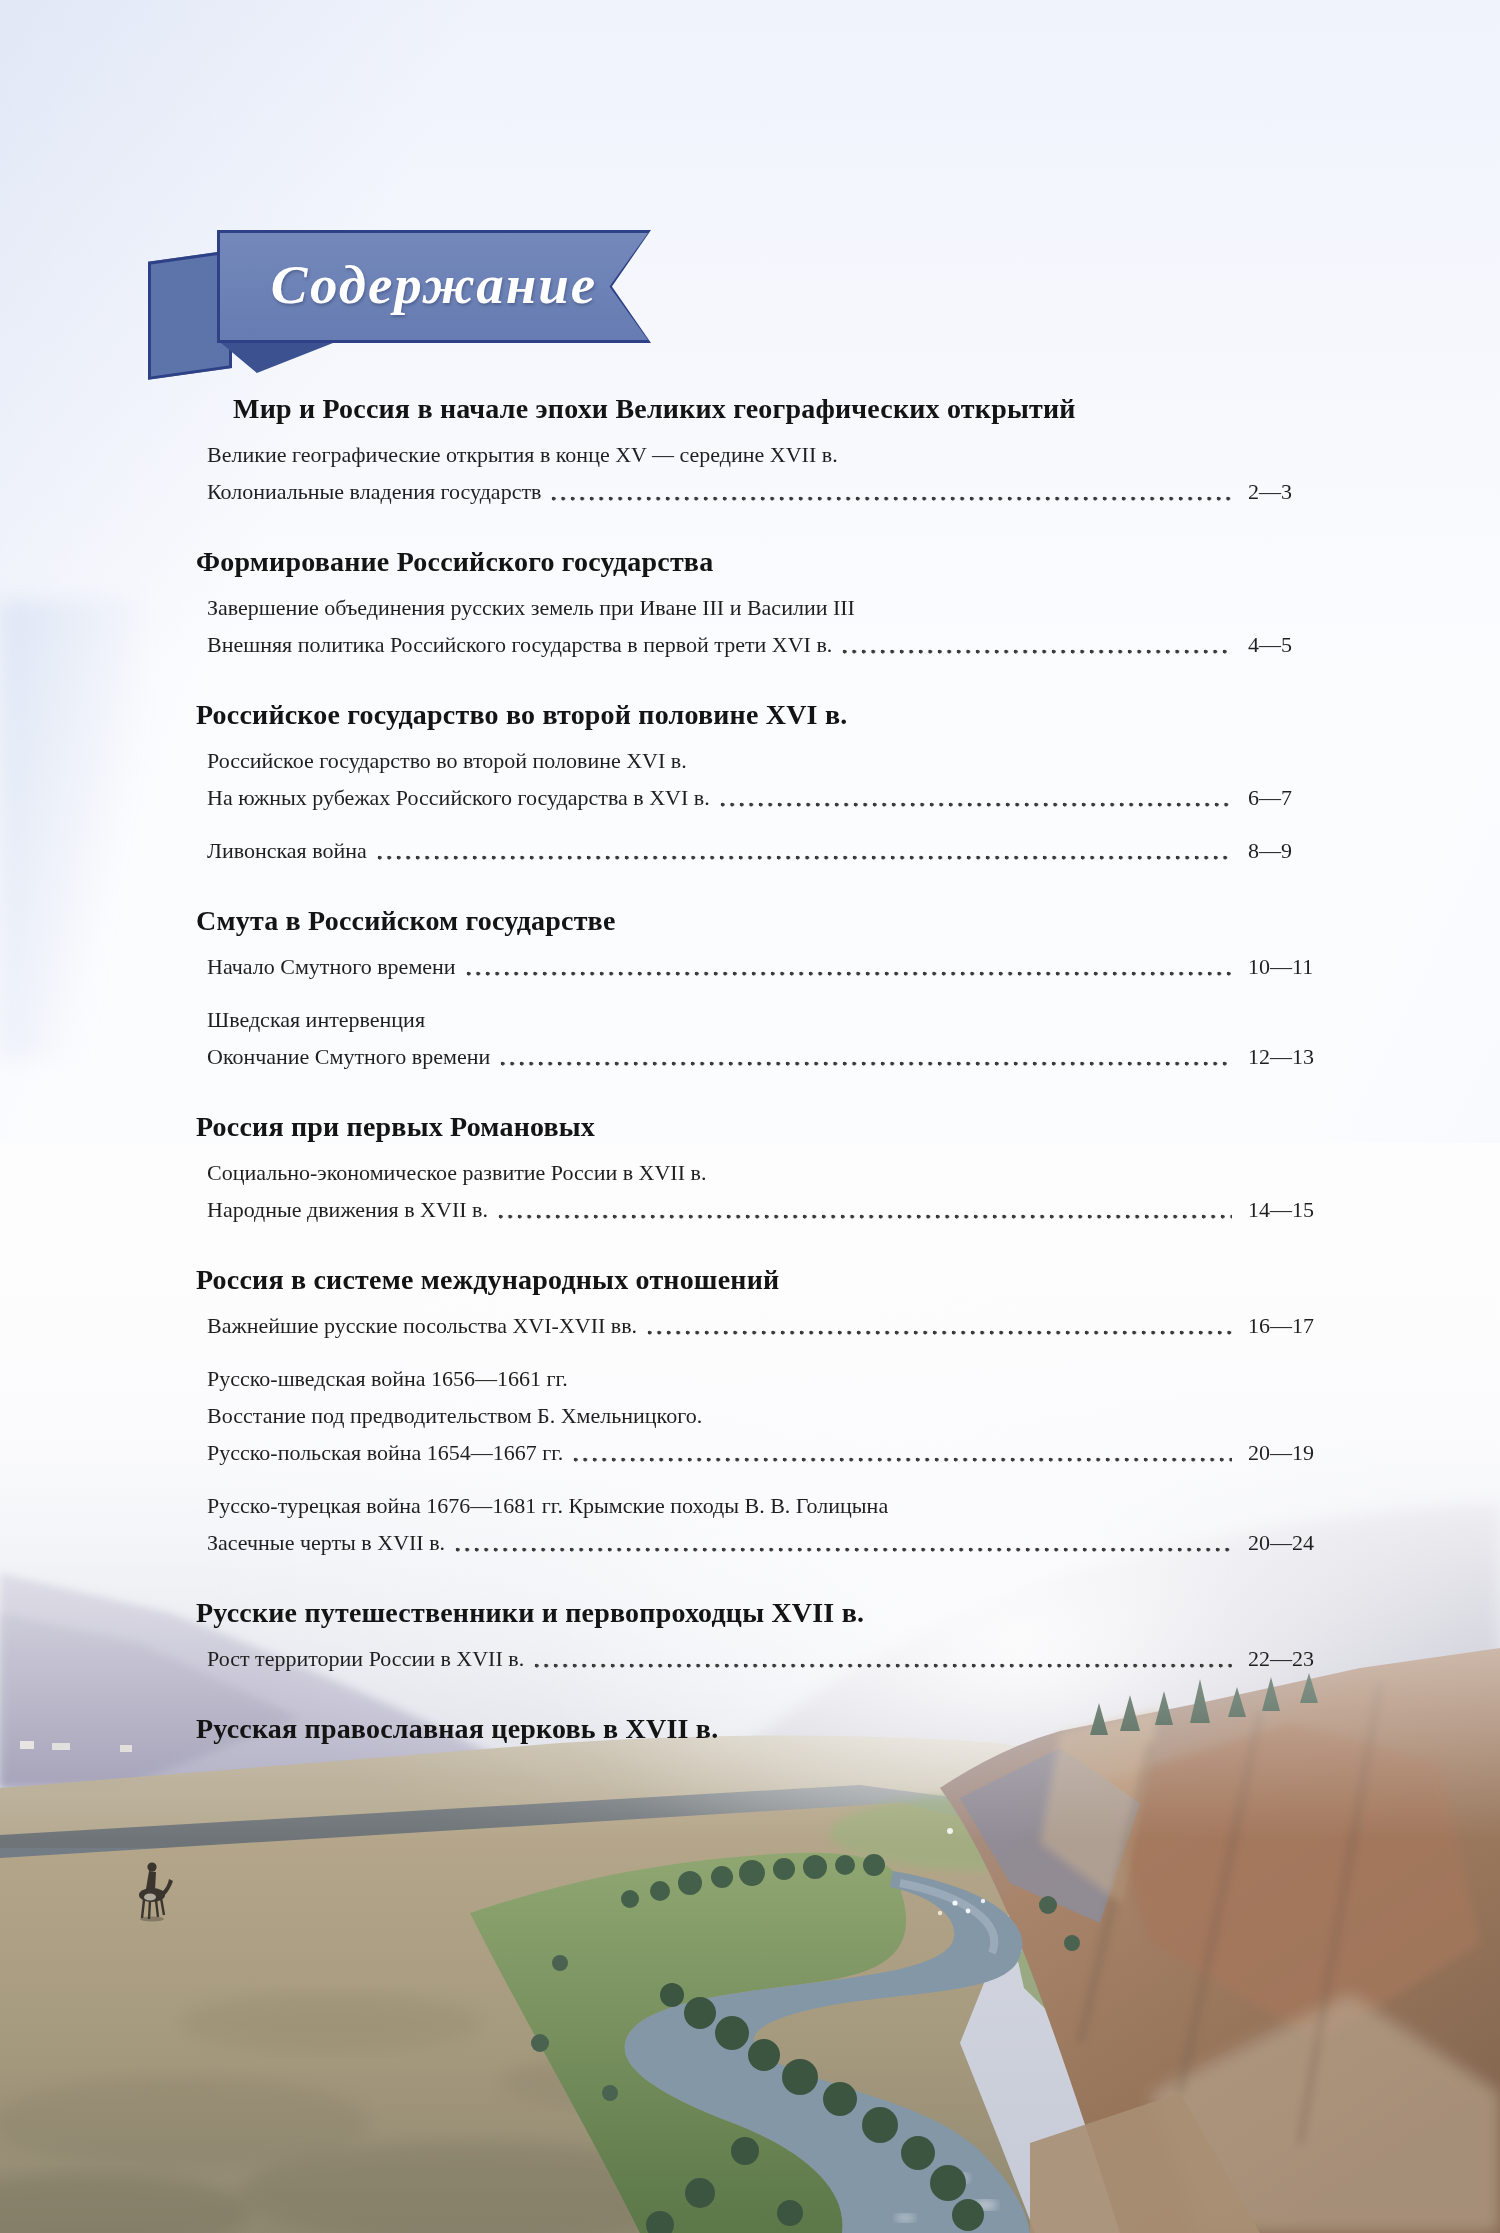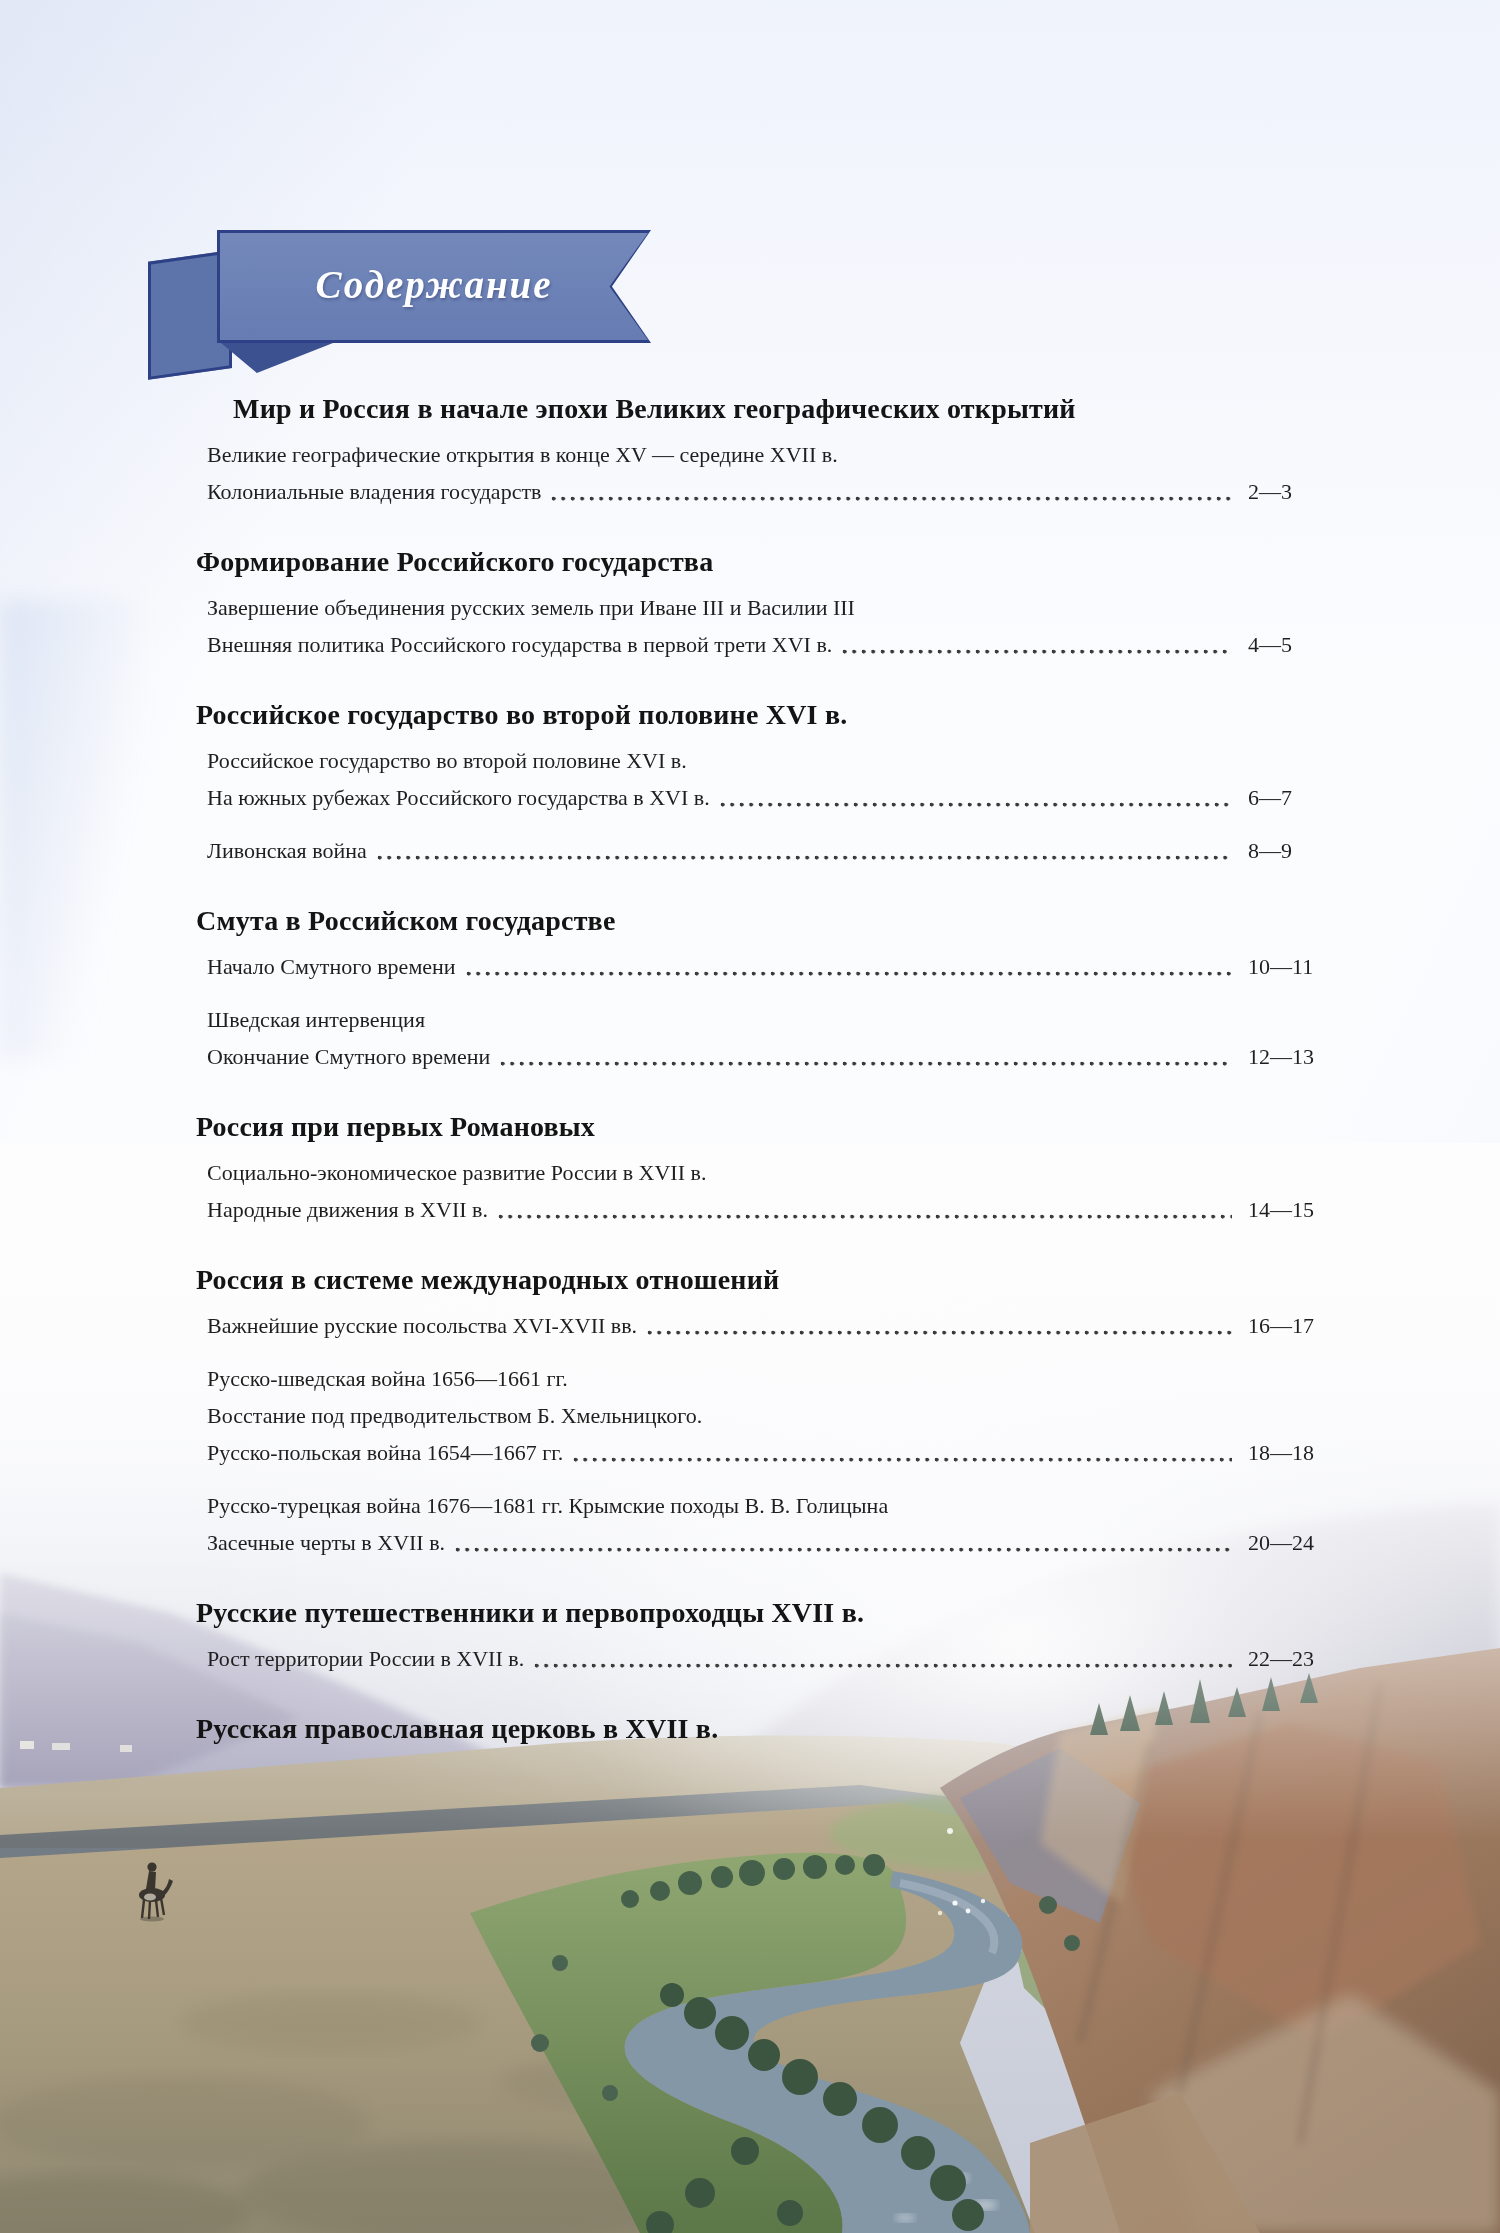--- a/index.html
+++ b/index.html
@@ -47,21 +47,21 @@
     clip-path:polygon(0 0,100% 0,91% 50%,100% 100%,0 100%);
   }
   .banner-inner{
     position:absolute;inset:3px;
     background:linear-gradient(180deg,#7488ba 0%,#667cb2 100%);
     clip-path:polygon(0 0,100% 0,91% 50%,100% 100%,0 100%);
     display:flex;align-items:center;justify-content:center;
   }
   .banner-title{
     font-family:"Liberation Serif","DejaVu Serif",serif;
-    font-style:italic;font-weight:700;font-size:39px;color:#ffffff;
+    font-style:italic;font-weight:700;font-size:55px;color:#ffffff;
     letter-spacing:2px;padding-bottom:4px;
     text-shadow:1px 2px 3px rgba(30,40,80,.35);
   }
 
   
   .toc{position:absolute;left:196px;top:390px;width:1140px;z-index:4;}
   .toc-heading{
     font-size:28px;line-height:38px;font-weight:700;color:#141414;
     margin:33px 0 8px 0;white-space:nowrap;letter-spacing:.2px;
   }
@@ -198,21 +198,21 @@
       <div class="toc-para">
         <div class="toc-line">
           <span class="entry-text">Русско-шведская война 1656—1661 гг.</span>
         </div>
         <div class="toc-line">
           <span class="entry-text">Восстание под предводительством Б. Хмельницкого.</span>
         </div>
         <div class="toc-line">
           <span class="entry-text">Русско-польская война 1654—1667 гг.</span>
           <span class="leader"></span>
-          <span class="pages">18—18</span>
+          <span class="pages">20—19</span>
         </div>
       </div>
       <div class="toc-para">
         <div class="toc-line">
           <span class="entry-text">Русско-турецкая война 1676—1681 гг. Крымские походы В. В. Голицына</span>
         </div>
         <div class="toc-line">
           <span class="entry-text">Засечные черты в XVII в.</span>
           <span class="leader"></span>
           <span class="pages">20—24</span>

